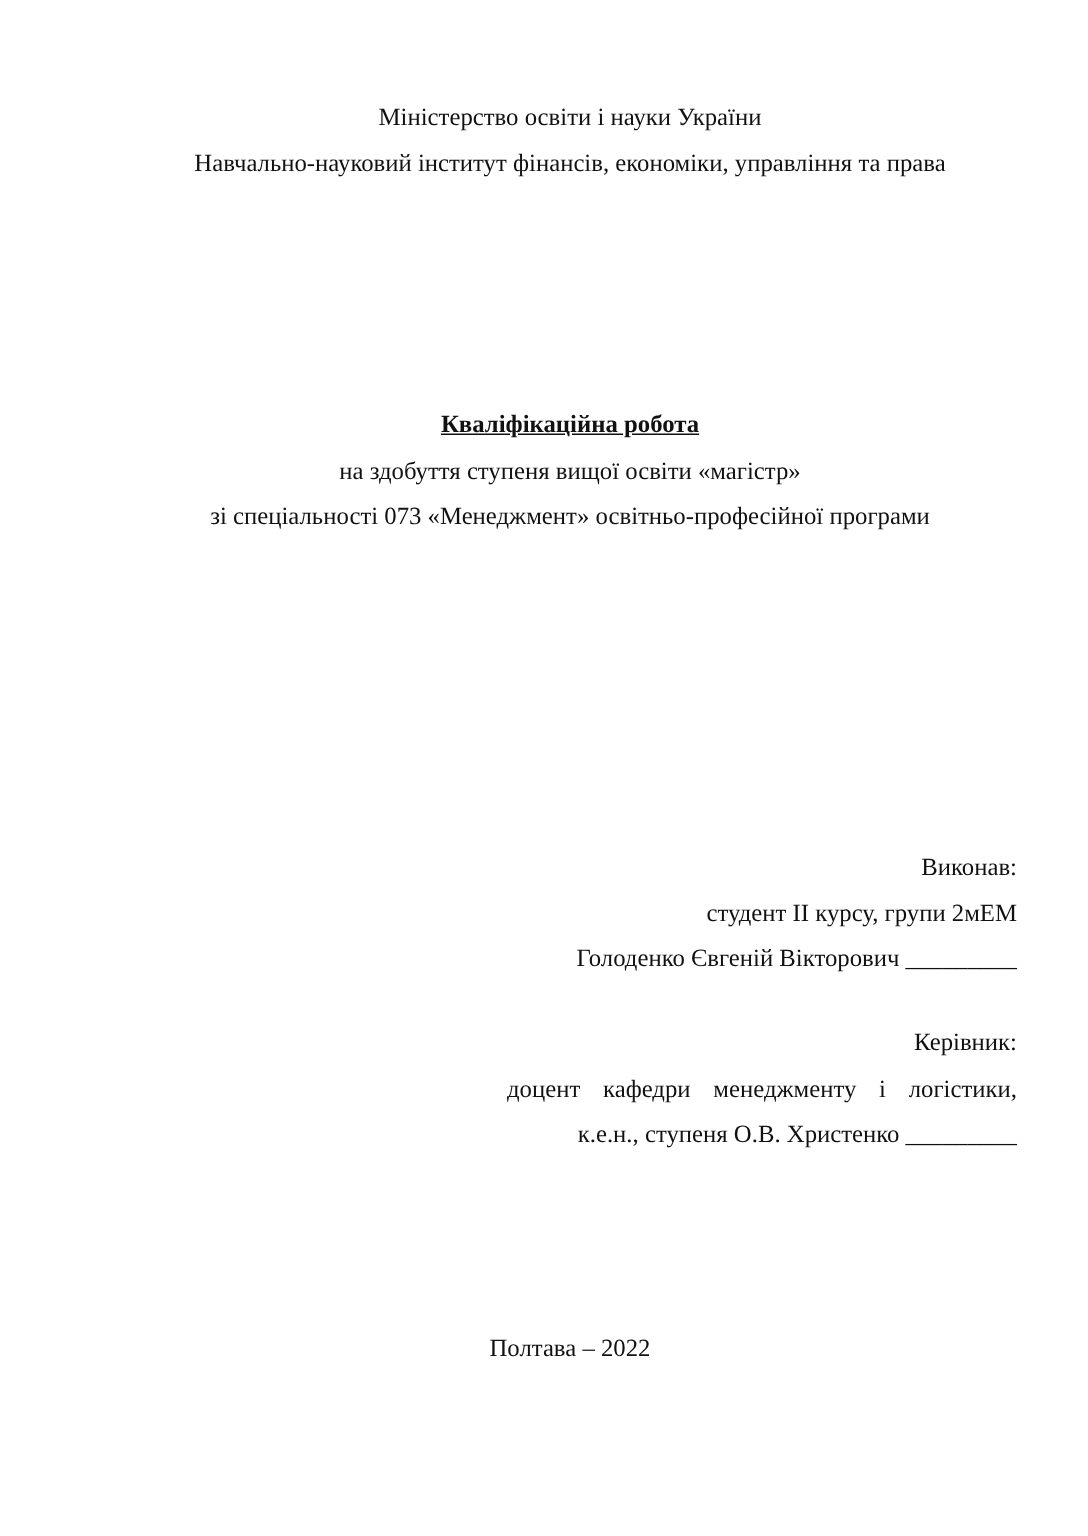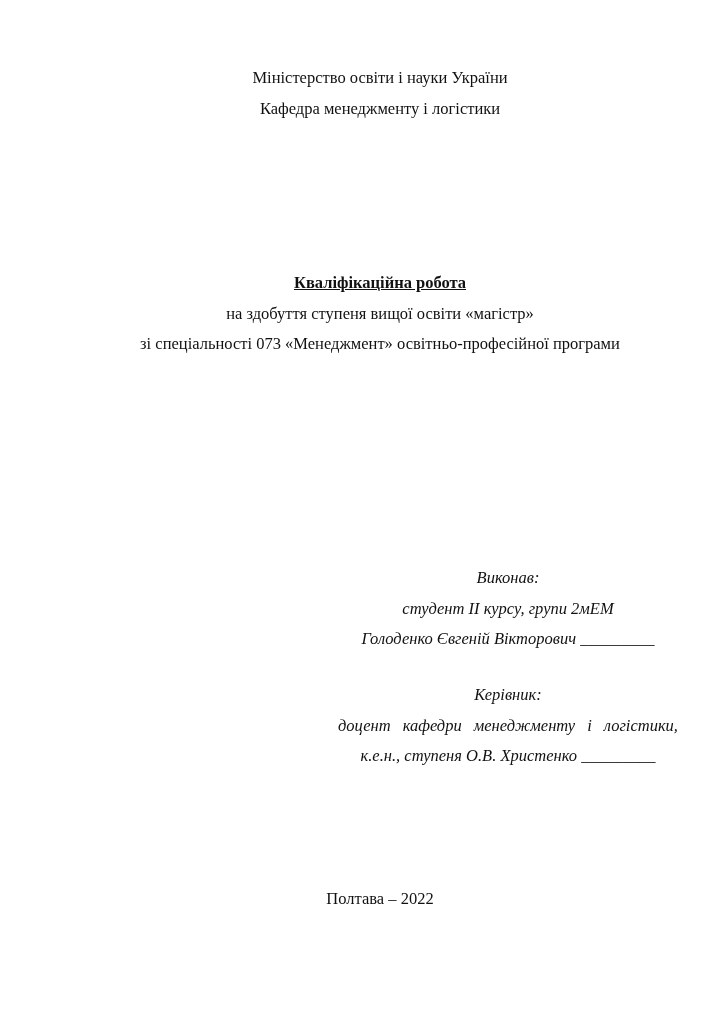--- a/index.html
+++ b/index.html
@@ -5,34 +5,34 @@
     html, body { margin: 0; padding: 0; background: #ffffff; }
     body { width: 725px; height: 1024px; position: relative; overflow: hidden;
            font-family: "Liberation Serif", "DejaVu Serif", serif; color: #111111; }
     .page { position: absolute; left: 0; top: 0; width: 725px; height: 1024px; background: #fff; }
     .center-block { position: absolute; left: 80px; width: 600px; text-align: center; font-size: 16.5px; }
     .line { height: 30.5px; line-height: 30.5px; white-space: nowrap; }
     .bold { font-weight: bold; text-decoration: underline; }
     .header { top: 63px; }
     .title { top: 268px; }
     .right-block { position: absolute; left: 338px; width: 340px; font-size: 16.5px; }
-    .right-block .line { text-align: center; font-style: italic; }
+    .right-block .line { text-align: right; }
     .justify { text-align: justify; text-align-last: justify; white-space: normal; }
     .performer { top: 563px; }
     .supervisor { top: 680px; }
     .footer { top: 884px; }
   </style>
 </head>
 <body>
 
 <div class="page">
 
   <div class="center-block header">
     <div class="line">Міністерство освіти і науки України</div>
-    <div class="line">Кафедра менеджменту і логістики</div>
+    <div class="line">Навчально-науковий інститут фінансів, економіки, управління та права</div>
   </div>
 
   <div class="center-block title">
     <div class="line bold">Кваліфікаційна робота</div>
     <div class="line">на здобуття ступеня вищої освіти «магістр»</div>
     <div class="line">зі спеціальності 073 «Менеджмент» освітньо-професійної програми</div>
   </div>
 
   <div class="right-block performer">
     <div class="line">Виконав:</div>

